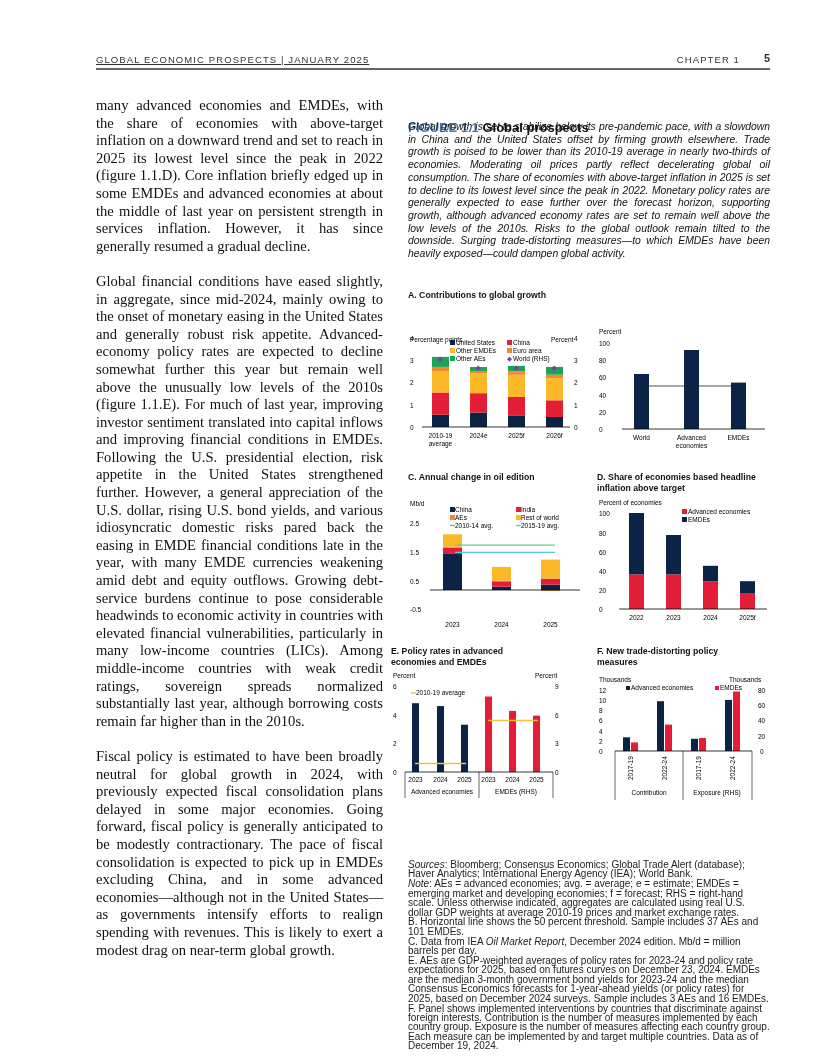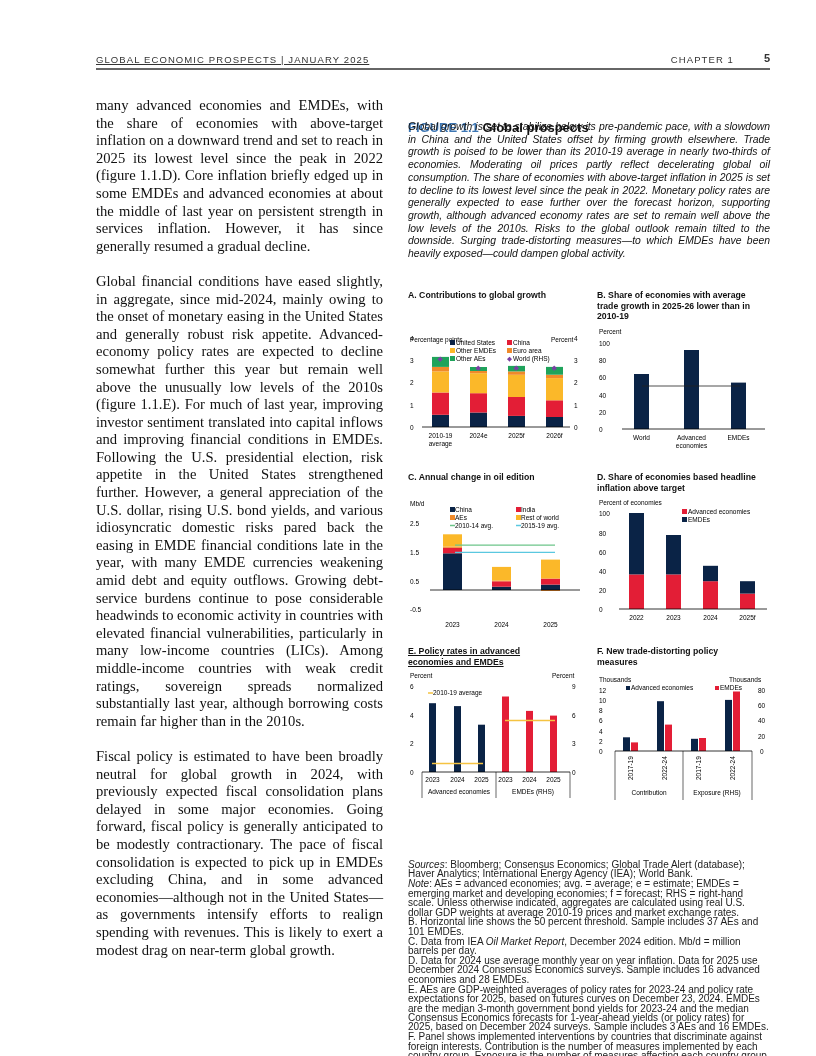--- a/index.html
+++ b/index.html
@@ -1,19 +1,19 @@
 <!DOCTYPE html>
 <html><head>
 <meta charset="utf-8">
 <style>
   * { box-sizing: border-box; margin: 0; padding: 0; }
   body { width: 816px; height: 1056px; background: #fff; position: relative; overflow: hidden; font-family: "Liberation Sans", sans-serif; color: #111; }
   .header { position: absolute; left: 96px; top: 52px; width: 674px; height: 16px; font-size: 9.5px; letter-spacing: 1.1px; color: #333; }
   .header .left { position: absolute; left: 0; top: 2px; text-decoration: underline; }
-  .header .chap { position: absolute; right: 36px; top: 2px; margin-left: 33px; }
+  .header .chap { position: absolute; right: 30px; top: 2px; margin-left: 33px; }
   .header .pg { position: absolute; right: 0; top: 0; font-weight: bold; font-size: 11px; letter-spacing: 0; }
   .header-rule { position: absolute; left: 96px; top: 68px; width: 674px; height: 1.5px; background: #666; }
   .body-col { position: absolute; left: 96px; top: 97px; width: 287px; font-family: "Liberation Serif", serif; font-size: 14.6px; line-height: 17.6px; text-align: justify; color: #111; }
   .body-col p { margin-bottom: 17.6px; }
   .fig-title { position: absolute; left: 408px; top: 97px; font-size: 13px; font-weight: bold; margin-top: 23px; }
   .fig-title .num { color: #3d76b3; }
   .fig-desc { position: absolute; left: 408px; top: 121px; width: 362px; font-size: 10.4px; line-height: 12.7px; font-style: italic; text-align: justify; }
   .panel { position: absolute; }
   .panel-title { font-size: 8.7px; font-weight: bold; line-height: 10.5px; }
   svg text { font-family: "Liberation Sans", sans-serif; }
@@ -107,25 +107,20 @@
     <line x1="14" y1="123" x2="162" y2="123" stroke="#000" stroke-width="0.8"></line>
     <text x="32.5" y="134" font-size="6.5" text-anchor="middle">2010-19</text>
     <text x="32.5" y="142" font-size="6.5" text-anchor="middle">average</text>
     <text x="70.5" y="134" font-size="6.5" text-anchor="middle">2024e</text>
     <text x="108.5" y="134" font-size="6.5" text-anchor="middle">2025f</text>
     <text x="146.5" y="134" font-size="6.5" text-anchor="middle">2026f</text>
   </svg>
 </div>
 
 <div class="panel" style="left:597px; top:290px; width:178px; height:170px;">
-  <div class="panel-title">
-    <div>B. Share of economies with average</div>
-    <div>trade growth in 2025-26 lower than in</div>
-    <div>2010-19</div>
-  </div>
   <svg width="178" height="130" style="position:absolute; left:0; top:34px;">
     <text x="2" y="10" font-size="6.5">Percent</text>
 
     <text x="2" y="108" font-size="6.5">0</text>
     <text x="2" y="91" font-size="6.5">20</text>
     <text x="2" y="74" font-size="6.5">40</text>
     <text x="2" y="56" font-size="6.5">60</text>
     <text x="2" y="39" font-size="6.5">80</text>
     <text x="2" y="22" font-size="6.5">100</text>
     <rect x="37" y="50" width="15" height="55" fill="#0a2346"></rect>
@@ -225,21 +220,21 @@
       <rect x="143" y="85.2" width="15" height="12.4" fill="#0a2346"></rect>
     </g>
     <line x1="22" y1="113" x2="170" y2="113" stroke="#000" stroke-width="0.8"></line>
     <text x="39.5" y="124" font-size="6.5" text-anchor="middle">2022</text>
     <text x="76.5" y="124" font-size="6.5" text-anchor="middle">2023</text>
     <text x="113.5" y="124" font-size="6.5" text-anchor="middle">2024</text>
     <text x="150.5" y="124" font-size="6.5" text-anchor="middle">2025f</text>
   </svg>
 </div>
 
-<div class="panel" style="left:408px; top:646px; width:180px; height:160px;text-decoration:underline;">
+<div class="panel" style="left:391px; top:646px; width:180px; height:160px;">
   <div class="panel-title">
     <div>E. Policy rates in advanced</div>
     <div>economies and EMDEs</div>
   </div>
   <svg width="180" height="140" style="position:absolute; left:0; top:24px;">
     <text x="2" y="8" font-size="6.5">Percent</text>
     <text x="144" y="8" font-size="6.5">Percent</text>
 
     <text x="2" y="105" font-size="6.5">0</text>
     <text x="2" y="76" font-size="6.5">2</text>
@@ -318,16 +313,15 @@
     <text x="52" y="125" font-size="6.5" text-anchor="middle">Contribution</text>
     <text x="120" y="125" font-size="6.5" text-anchor="middle">Exposure (RHS)</text>
   </svg>
 </div>
 
 <div class="notes">
   <div><i>Sources</i><span>: Bloomberg; Consensus Economics; Global Trade Alert (database); Haver Analytics; International Energy Agency (IEA); World Bank.</span></div>
   <div><i>Note</i><span>: AEs = advanced economies; avg. = average; e = estimate; EMDEs = emerging market and developing economies; f = forecast; RHS = right-hand scale. Unless otherwise indicated, aggregates are calculated using real U.S. dollar GDP weights at average 2010-19 prices and market exchange rates.</span></div>
   <div>B. Horizontal line shows the 50 percent threshold. Sample includes 37 AEs and 101 EMDEs.</div>
   <div><span>C. Data from IEA </span><i>Oil Market Report</i><span>, December 2024 edition. Mb/d = million barrels per day.</span></div>
-  <div>D. Data for 2024 use average monthly year on year inflation. Data for 2025 use December 2024 Consensus Economics surveys. Sample includes 16 advanced economies and 28 EMDEs.</div>
   <div>E. AEs are GDP-weighted averages of policy rates for 2023-24 and policy rate expectations for 2025, based on futures curves on December 23, 2024. EMDEs are the median 3-month government bond yields for 2023-24 and the median Consensus Economics forecasts for 1-year-ahead yields (or policy rates) for 2025, based on December 2024 surveys. Sample includes 3 AEs and 16 EMDEs.</div>
   <div>F. Panel shows implemented interventions by countries that discriminate against foreign interests. Contribution is the number of measures implemented by each country group. Exposure is the number of measures affecting each country group. Each measure can be implemented by and target multiple countries. Data as of December 19, 2024.</div>
 </div>
 
 </body></html>

